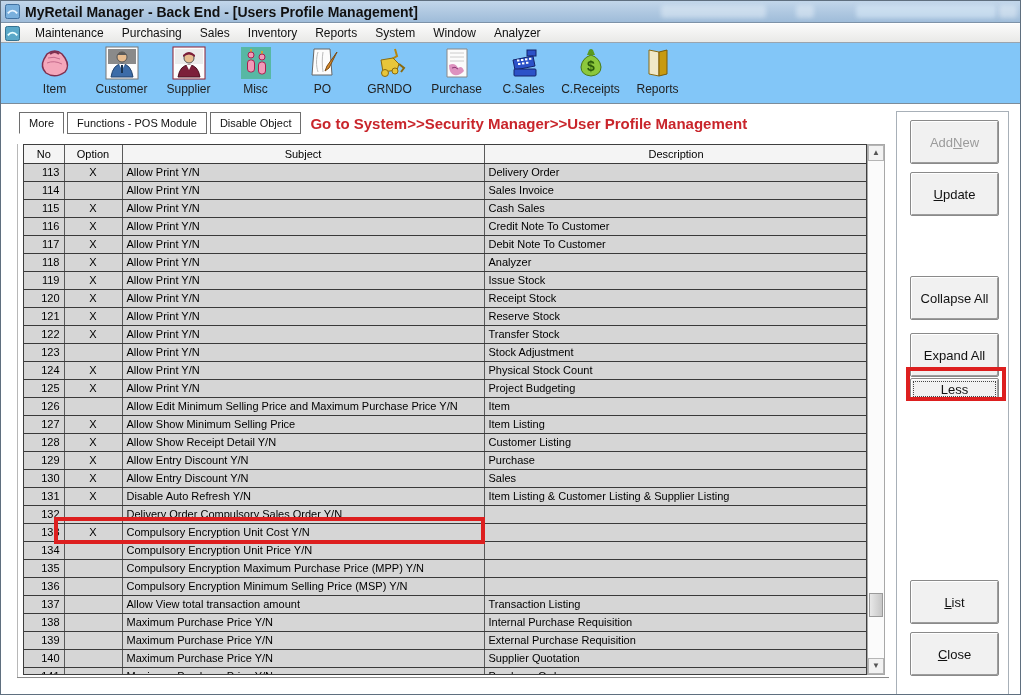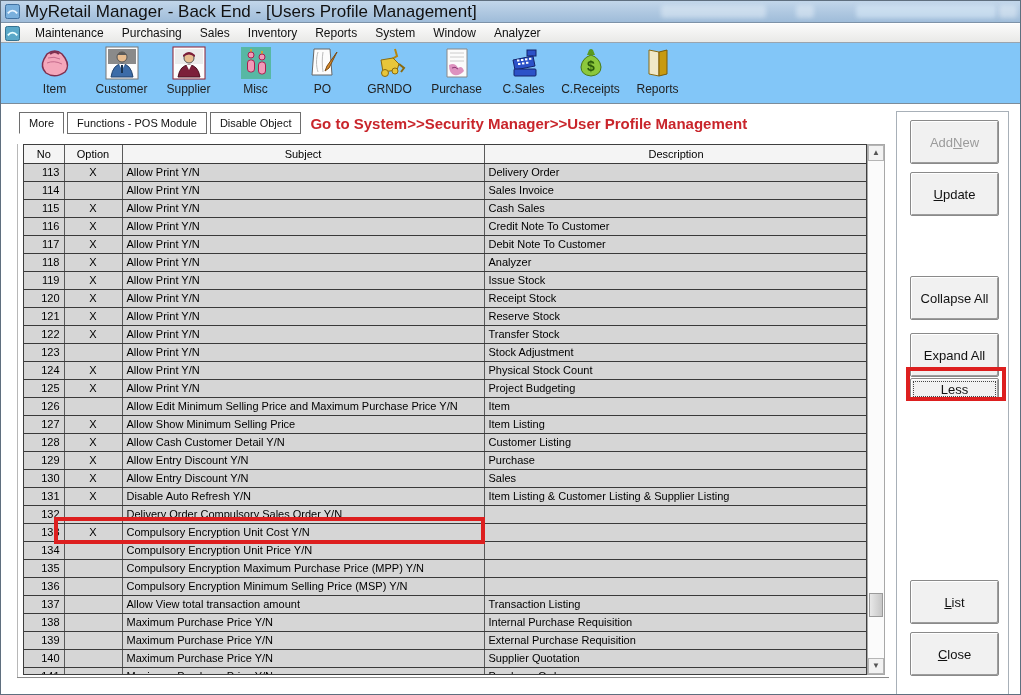--- a/index.html
+++ b/index.html
@@ -9,21 +9,21 @@
     font-family:"Liberation Sans", sans-serif;
     background:#ffffff;border:1px solid #5f6f7f;overflow:hidden;
   }
   
   .titlebar{
     position:absolute;left:0;top:0;width:100%;height:22px;
     background:linear-gradient(#c2d6ea,#9fbcd9);
     border-bottom:1px solid #7d92a8;
     display:flex;align-items:center;padding-left:4px;gap:5px;
   }
-  .titlebar .title-text{font-size:17px;color:#111;white-space:nowrap;}
+  .titlebar .title-text{font-size:14px;color:#111;white-space:nowrap;font-weight:bold;}
   .tb-icon{width:15px;height:15px;display:inline-block;}
   .blur-frag{position:absolute;top:4px;height:13px;border-radius:3px;
     background:rgba(235,243,250,0.45);filter:blur(2px);}
   
   .menubar{
     position:absolute;left:0;top:23px;width:100%;height:19px;
     background:linear-gradient(#fbfbfb,#e9e9e7);
     border-bottom:1px solid #9aa4ae;
     display:flex;align-items:center;gap:0;padding-left:4px;
   }
@@ -359,21 +359,21 @@
           </tr>
           <tr>
             <td class="no">127</td>
             <td class="opt">X</td>
             <td class="sub">Allow Show Minimum Selling Price</td>
             <td class="desc">Item Listing</td>
           </tr>
           <tr>
             <td class="no">128</td>
             <td class="opt">X</td>
-            <td class="sub">Allow Cash Customer Detail Y/N</td>
+            <td class="sub">Allow Show Receipt Detail Y/N</td>
             <td class="desc">Customer Listing</td>
           </tr>
           <tr>
             <td class="no">129</td>
             <td class="opt">X</td>
             <td class="sub">Allow Entry Discount Y/N</td>
             <td class="desc">Purchase</td>
           </tr>
           <tr>
             <td class="no">130</td>

